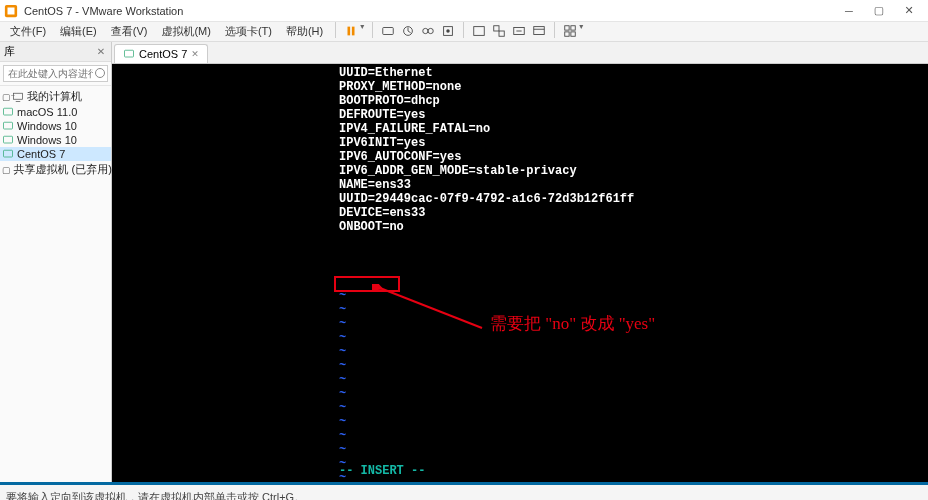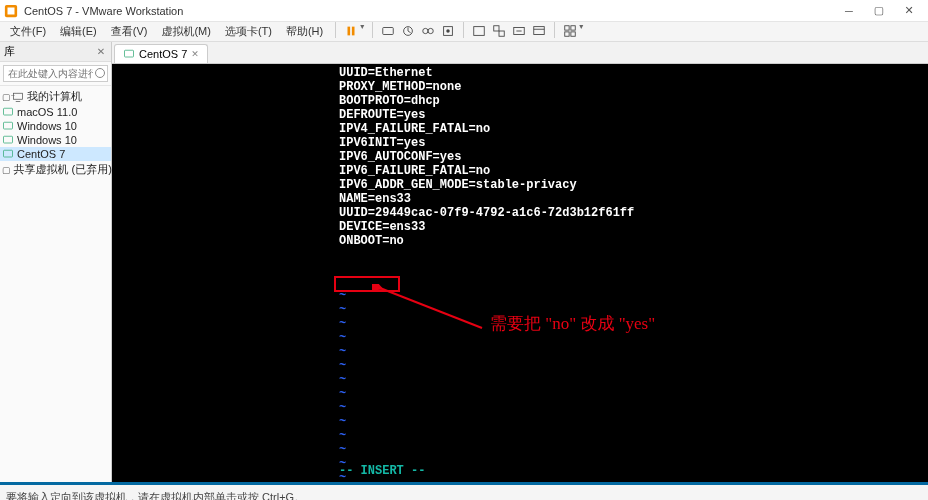--- a/index.html
+++ b/index.html
@@ -204,21 +204,20 @@
     </div>
     <div class="terminal">
       <div class="term-inner">
         <div class="term-line">UUID=Ethernet</div>
         <div class="term-line">PROXY_METHOD=none</div>
         <div class="term-line">BOOTPROTO=dhcp</div>
         <div class="term-line">DEFROUTE=yes</div>
         <div class="term-line">IPV4_FAILURE_FATAL=no</div>
         <div class="term-line">IPV6INIT=yes</div>
         <div class="term-line">IPV6_AUTOCONF=yes</div>
-        <div class="term-line">IPV6_FAILURE_FATAL=no</div>
         <div class="term-line">IPV6_ADDR_GEN_MODE=stable-privacy</div>
         <div class="term-line">NAME=ens33</div>
         <div class="term-line">UUID=29449cac-07f9-4792-a1c6-72d3b12f61ff</div>
         <div class="term-line">DEVICE=ens33</div>
         <div class="term-line">ONBOOT=no</div>
       </div>
       <div class="tilde-col">~<br>~<br>~<br>~<br>~<br>~<br>~<br>~<br>~<br>~<br>~<br>~<br>~<br>~<br>~<br>~</div>
       <div class="highlight-box"></div>
       <svg class="arrow-svg" viewBox="0 0 120 50">
         <defs>

